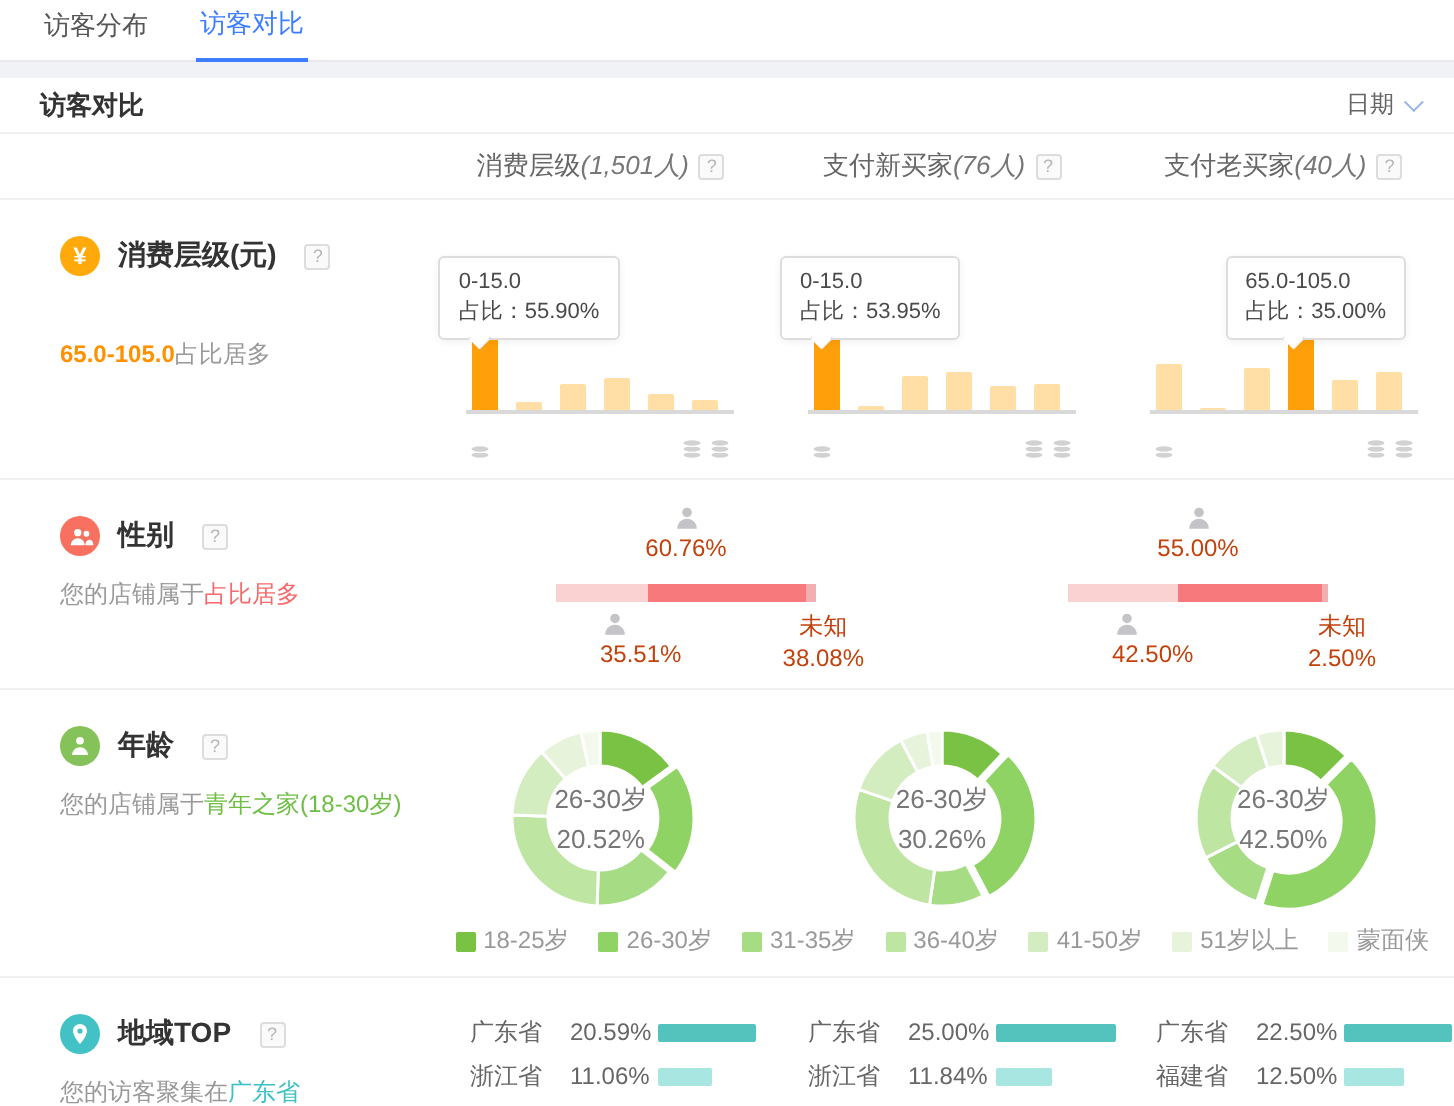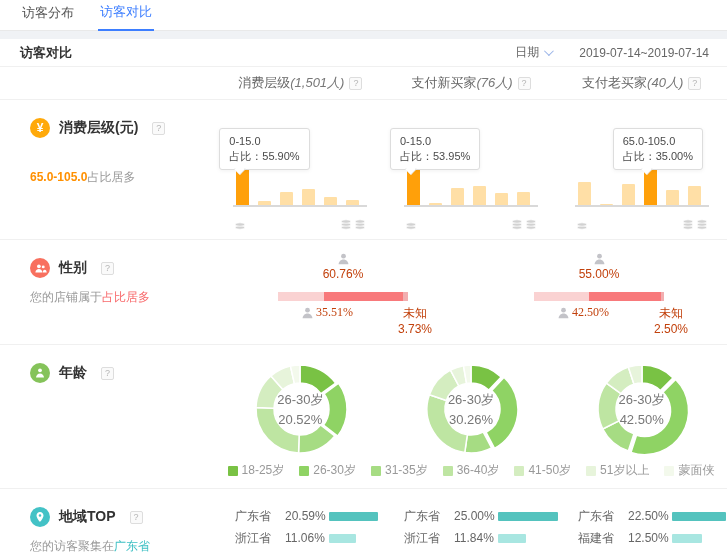--- a/index.html
+++ b/index.html
@@ -57,22 +57,22 @@
   .axicons{position:absolute;left:0;bottom:2px;width:134px;display:flex;
     justify-content:space-between;padding:0 1px;}
   .coins{display:flex;gap:2px;}
   
   .row-gender{height:105px;}
   .genderwrap{position:relative;width:130px;margin:12px auto 0;height:88px;font-size:12px;color:#c2410c;}
   .g-top{position:absolute;top:0;left:0;width:100%;display:flex;flex-direction:column;
     align-items:center;gap:1px;}
   .g-bar{position:absolute;top:40px;left:0;height:9px;display:flex;width:130px;}
   .seg{height:9px;}
-  .g-male{position:absolute;top:53px;left:22px;display:flex;flex-direction:row;
-    align-items:center;gap:1px;font-family:Liberation Serif, serif;}
+  .g-male{position:absolute;top:53px;left:22px;display:flex;flex-direction:column;
+    gap:1px;}
   .g-unk{position:absolute;top:53px;right:-24px;text-align:center;line-height:16px;}
   
   .row-age-flex{display:flex;}
   .rowgroup-age{border-bottom:1px solid #f0f0f0;}
   .agewrap{position:relative;width:100px;margin:14px auto 0;height:100px;}
   .donut-center{position:absolute;inset:0;display:flex;flex-direction:column;align-items:center;
     justify-content:center;gap:3px;font-size:13px;color:#777;pointer-events:none;}
   .age-legend{margin-left:215px;display:flex;justify-content:center;gap:15px;
     font-size:12px;color:#999;padding:3px 0 9px;}
   .lg-item{display:flex;align-items:center;gap:4px;cursor:pointer;white-space:nowrap;}
@@ -98,21 +98,20 @@
 
   <div class="panel">
 
     <div class="panel-header">
       <div class="page-title">访客对比</div>
       <div class="header-right">
         <span class="date-label">
           <span>日期</span>
           <span class="chev"></span>
         </span>
-        <span class="date-range">2019-07-14~2019-07-14</span>
       </div>
     </div>
 
     <div class="colheads">
       <div class="spacer"></div>
       <div class="colhead">
         <span>消费层级</span>
           <span class="count">(1,501人)</span>
           <span class="help">?</span>
       </div>
@@ -287,21 +286,21 @@
             </div>
           <div class="g-male">
             <svg width="15" height="14" viewBox="0 0 20 20" fill="#c3c3c8">
                 <circle cx="10" cy="6" r="3.4"></circle>
                 <path d="M3 17.6c0-3.9 3.1-7 7-7s7 3.1 7 7z"></path>
               </svg>
             <span>35.51%</span>
           </div>
           <div class="g-unk">
             <div>未知</div>
-            <div>3.73%</div>
+            <div>38.08%</div>
           </div>
         </div>
       </div>
       <div class="col">
         <div class="genderwrap gender-chart">
           <div class="g-top">
             <svg width="15" height="14" viewBox="0 0 20 20" fill="#c3c3c8">
                 <circle cx="10" cy="6" r="3.4"></circle>
                 <path d="M3 17.6c0-3.9 3.1-7 7-7s7 3.1 7 7z"></path>
               </svg>
@@ -332,20 +331,23 @@
         <div class="rowlabel">
           <div class="titleline">
             <span class="circle" style="background:#85C35A">
               <svg width="12" height="12" viewBox="0 0 20 20" fill="#fff">
                   <circle cx="10" cy="5.6" r="3.2"></circle>
                   <path d="M3.4 17.6c0-3.7 3-6.6 6.6-6.6s6.6 2.9 6.6 6.6z"></path>
                 </svg>
             </span>
             <span class="rowtitle">年龄</span>
             <span class="help">?</span>
+          </div>
+          <div class="desc">
+            <span>您的店铺属于</span><span class="hl-green">青年之家(18-30岁)</span>
           </div>
         </div>
         <div class="col">
           <div class="agewrap">
             <div class="donut"><svg width="100" height="100" viewBox="0 0 100 100">
                   <path d="M 50.00 6.00 A 44 44 0 0 1 85.60 24.14 L 71.03 34.72 A 26 26 0 0 0 50.00 24.00 Z" fill="#79C244" stroke="#fff" stroke-width="1.5"></path>
                   <path d="M 88.60 24.19 A 44 44 0 0 1 87.73 77.06 L 73.52 66.01 A 26 26 0 0 0 74.03 34.77 Z" fill="#8FD364" stroke="#fff" stroke-width="1.5"></path>
                   <path d="M 84.73 77.01 A 44 44 0 0 1 48.56 93.98 L 49.15 75.99 A 26 26 0 0 0 70.52 65.96 Z" fill="#A6DC83" stroke="#fff" stroke-width="1.5"></path>
                   <path d="M 48.56 93.98 A 44 44 0 0 1 6.02 48.56 L 24.01 49.15 A 26 26 0 0 0 49.15 75.99 Z" fill="#BEE5A2" stroke="#fff" stroke-width="1.5"></path>
                   <path d="M 6.02 48.56 A 44 44 0 0 1 20.94 16.96 L 32.83 30.48 A 26 26 0 0 0 24.01 49.15 Z" fill="#D4EDC0" stroke="#fff" stroke-width="1.5"></path>

